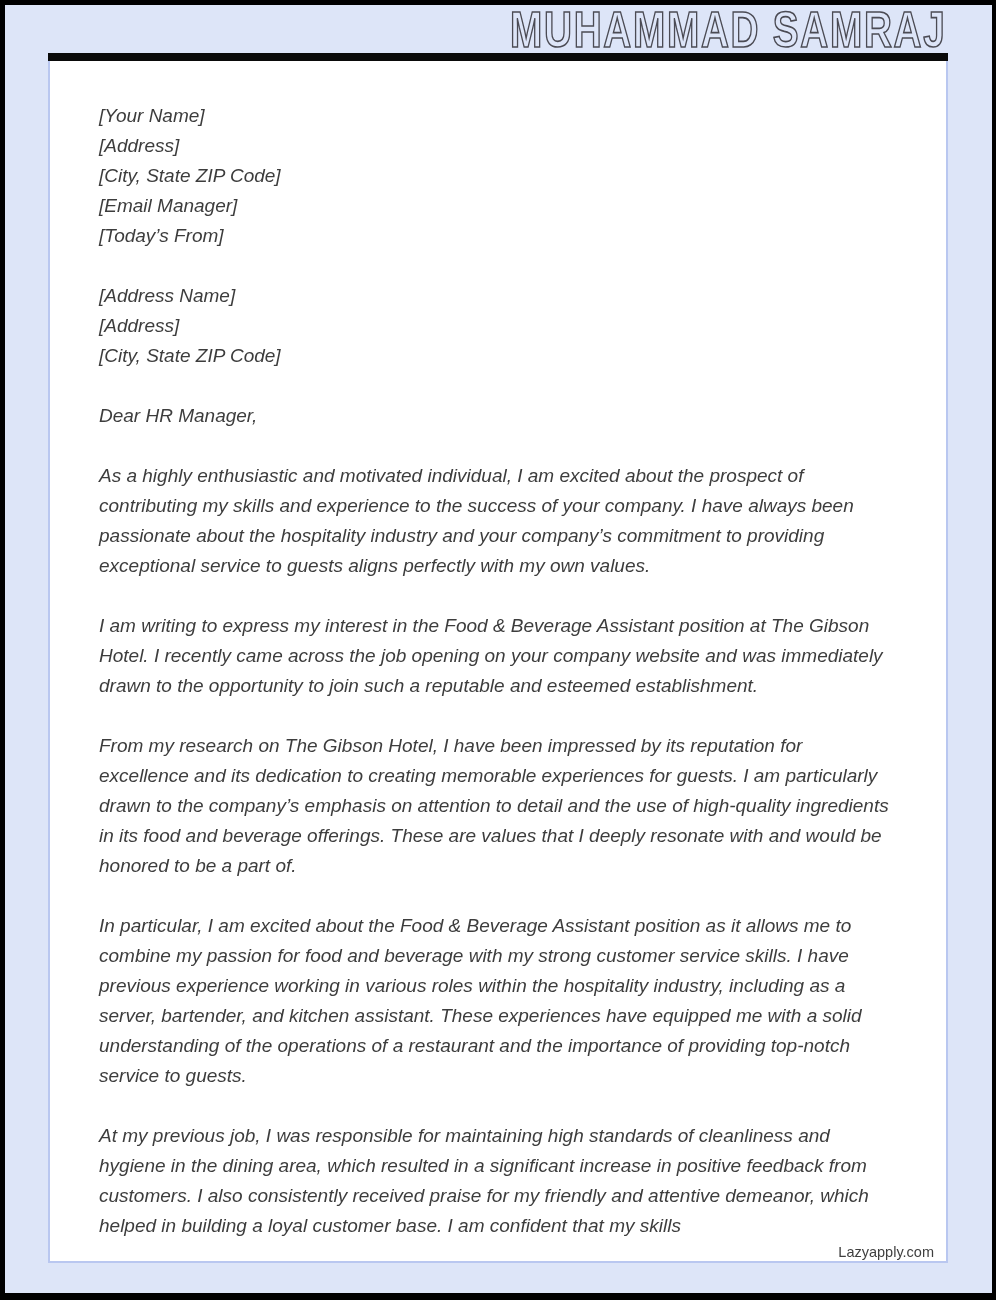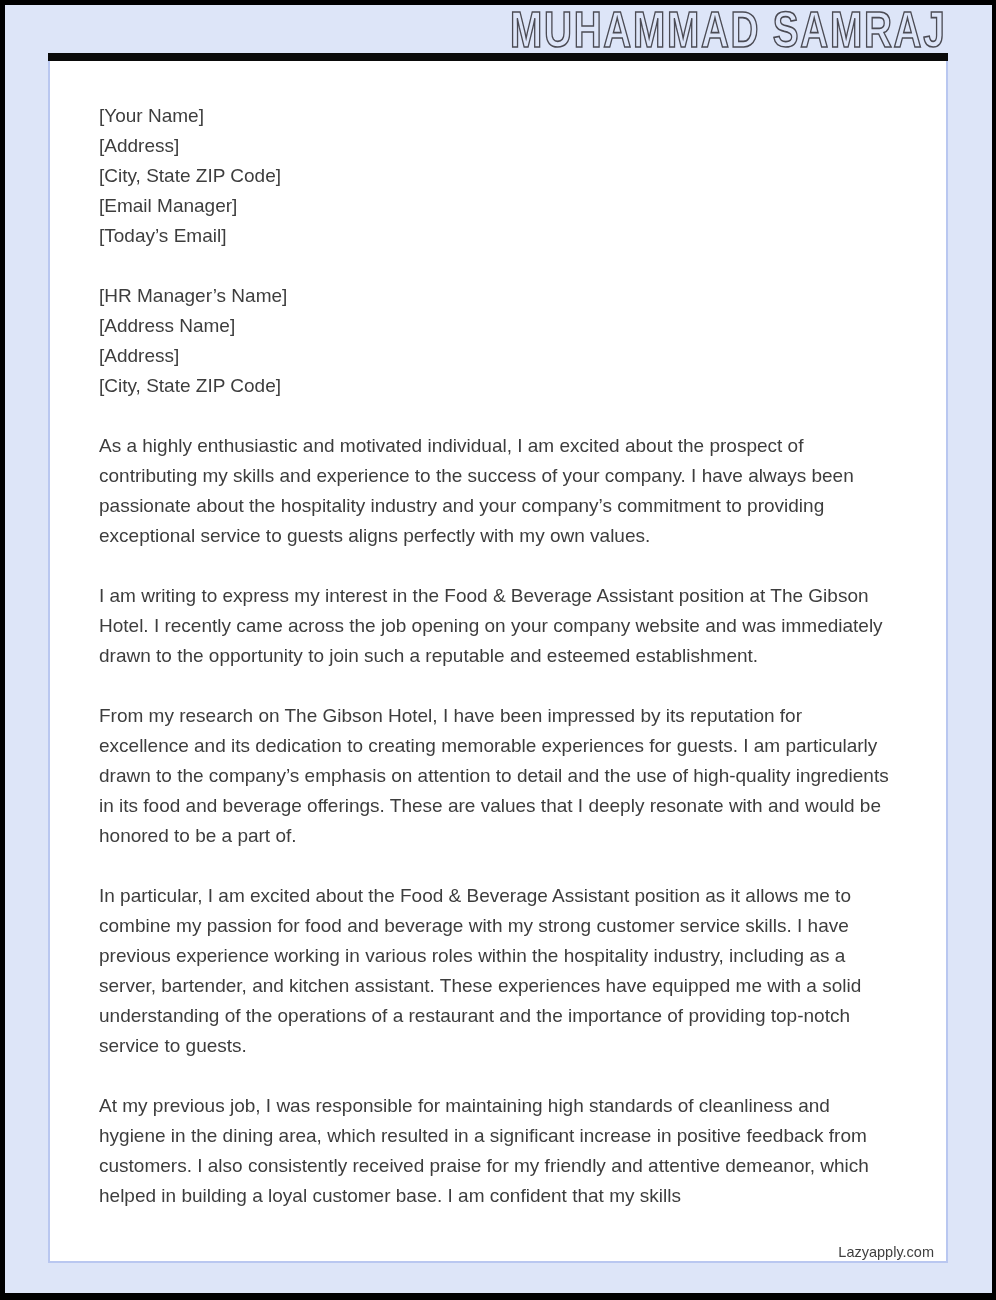--- a/index.html
+++ b/index.html
@@ -71,20 +71,21 @@
     width: 896px;
     box-sizing: border-box;
     padding: 40px 44px 0 51px;
     font-size: 19px;
     line-height: 30px;
     color: #3d3d3d;
     z-index: 2;
   }
   .block {
     margin: 0 8px 30px 0;
+    font-style: italic;
   }
   .addr-line, .para, .salutation {
     font-size: 19px;
     line-height: 30px;
   }
   .watermark {
     position: absolute;
     right: 12px;
     bottom: 1px;
     font-size: 14.5px;
@@ -104,30 +105,30 @@
   <div class="watermark">Lazyapply.com</div>
 </div>
 
 <div class="doc-content" style="left:48px; top:61px;">
 
   <div class="block">
     <div class="addr-line">[Your Name]</div>
     <div class="addr-line">[Address]</div>
     <div class="addr-line">[City, State ZIP Code]</div>
     <div class="addr-line">[Email Manager]</div>
-    <div class="addr-line">[Today’s Email]</div>
+    <div class="addr-line">[Today’s From]</div>
   </div>
 
   <div class="block">
-    <div class="addr-line">[HR Manager’s Name]</div>
     <div class="addr-line">[Address Name]</div>
     <div class="addr-line">[Address]</div>
     <div class="addr-line">[City, State ZIP Code]</div>
   </div>
 
+  <p class="block salutation">Dear HR Manager,</p>
 
   <p class="block para">As a highly enthusiastic and motivated individual, I am excited about the prospect of contributing my skills and experience to the success of your company. I have always been passionate about the hospitality industry and your company’s commitment to providing exceptional service to guests aligns perfectly with my own values.</p>
   <p class="block para">I am writing to express my interest in the Food &amp; Beverage Assistant position at The Gibson Hotel. I recently came across the job opening on your company website and was immediately drawn to the opportunity to join such a reputable and esteemed establishment.</p>
   <p class="block para">From my research on The Gibson Hotel, I have been impressed by its reputation for excellence and its dedication to creating memorable experiences for guests. I am particularly drawn to the company’s emphasis on attention to detail and the use of high-quality ingredients in its food and beverage offerings. These are values that I deeply resonate with and would be honored to be a part of.</p>
   <p class="block para">In particular, I am excited about the Food &amp; Beverage Assistant position as it allows me to combine my passion for food and beverage with my strong customer service skills. I have previous experience working in various roles within the hospitality industry, including as a server, bartender, and kitchen assistant. These experiences have equipped me with a solid understanding of the operations of a restaurant and the importance of providing top-notch service to guests.</p>
   <p class="block para">At my previous job, I was responsible for maintaining high standards of cleanliness and hygiene in the dining area, which resulted in a significant increase in positive feedback from customers. I also consistently received praise for my friendly and attentive demeanor, which helped in building a loyal customer base. I am confident that my skills</p>
 
 </div>
 
 <div class="page-border"></div>

